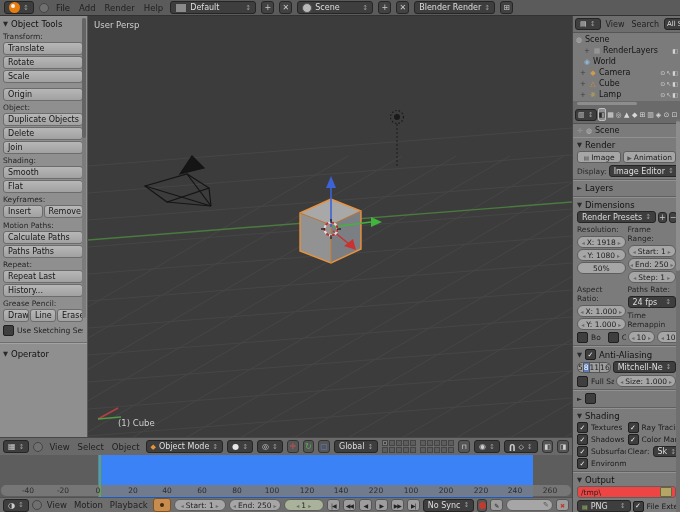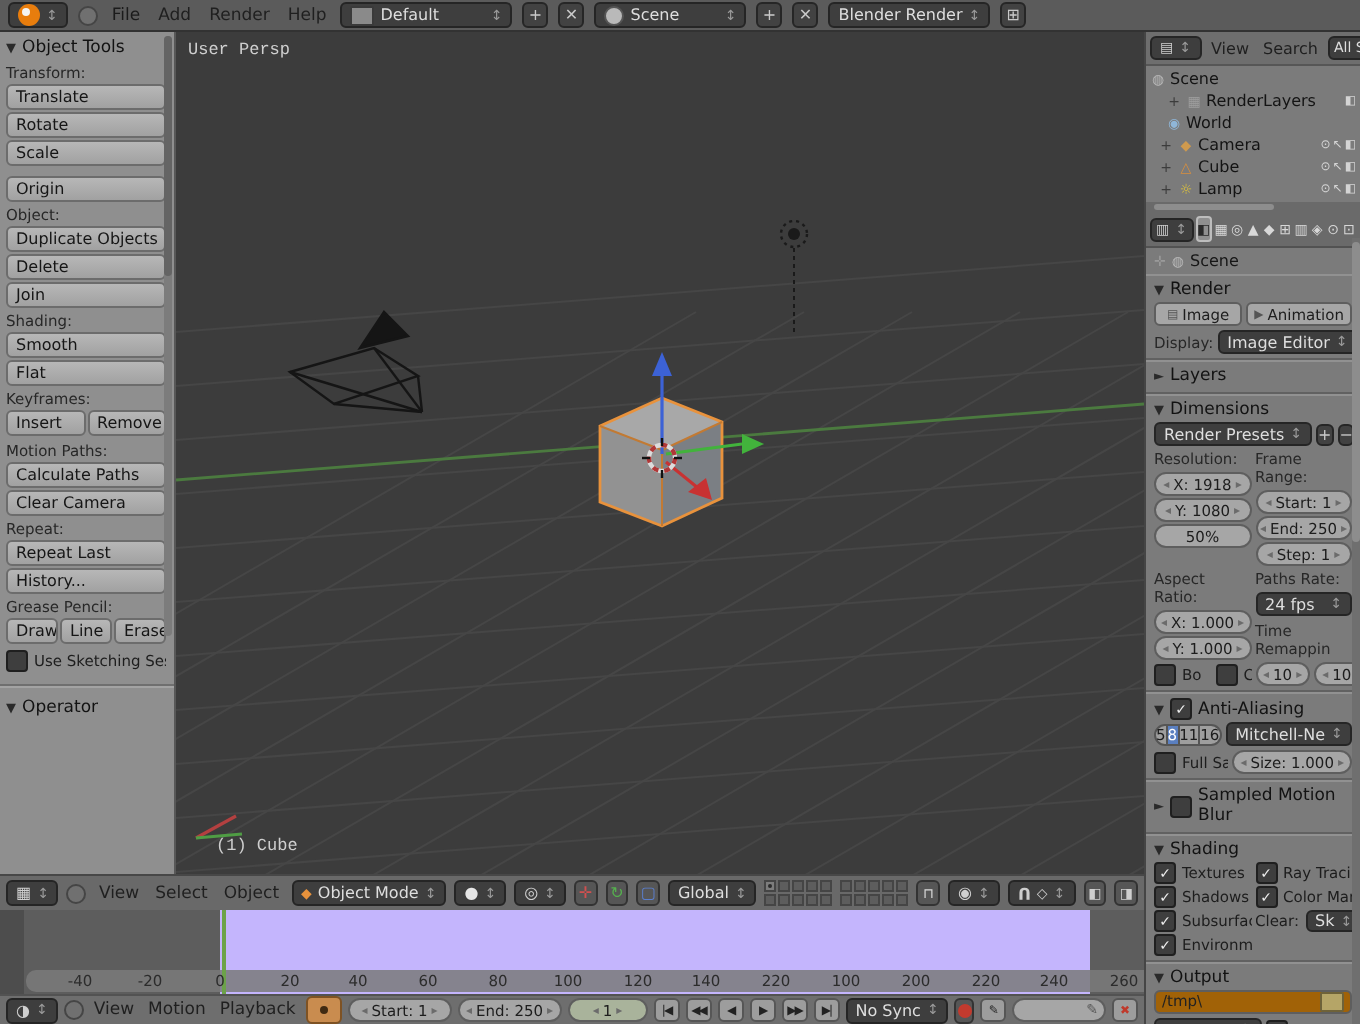--- a/index.html
+++ b/index.html
@@ -39,32 +39,32 @@
   .shelfbtn{display:flex;align-items:center;background:linear-gradient(#b7b7b7,#a1a1a1);
       border:1px solid #6c6c6c;border-radius:3px;height:13px;padding:0 4px;font-size:8px;color:#161616;
       margin-bottom:1px;box-sizing:border-box;white-space:nowrap;overflow:hidden;}
   .btnrow{display:flex;gap:1px;}
   .btnrow .shelfbtn{flex:1;}
   .shelf-scroll{position:absolute;right:1px;top:2px;width:4px;height:300px;background:#7c7c7c;border-radius:2px;}
   .shelf-scroll::after{content:"";position:absolute;left:0;top:0;width:4px;height:120px;background:#646464;border-radius:2px;}
   .opdivider{height:1px;background:#6f6f6f;margin:6px -4px 4px -3px;border-bottom:1px solid #a3a3a3;}
   
   #viewport{left:88px;top:16px;width:484px;height:421px;background:#3c3c3c;overflow:hidden;}
-  .vp-label{position:absolute;color:#cfcfcf;font-size:8.5px;font-family:Liberation Mono, monospace;}
+  .vp-label{position:absolute;color:#cfcfcf;font-size:8.5px;}
   
   #vpheader{left:0;top:437px;width:572px;height:18px;background:#696969;border-top:1px solid #474747;
       display:flex;align-items:center;gap:4px;padding:0 3px;box-sizing:border-box;}
   .layers{display:grid;grid-template-columns:repeat(5,6px);grid-auto-rows:6px;gap:1px;}
   .lcell{background:#5d5d5d;border:1px solid #454545;box-sizing:border-box;}
   .lcell.active{background:#7d7d7d;position:relative;}
   .lcell.active::after{content:"";position:absolute;left:1px;top:1px;width:2px;height:2px;border-radius:50%;background:#2b2b2b;}
   .mani{width:14px;height:13px;border-radius:3px;background:#565656;border:1px solid #333;
       display:inline-flex;align-items:center;justify-content:center;font-size:8px;box-sizing:border-box;}
   
-  #tltrack{left:12px;top:455px;width:572px;height:42px;background:#c4b5fd;overflow:hidden;}
+  #tltrack{left:0;top:455px;width:572px;height:42px;background:#3b82f6;overflow:hidden;}
   .tl-before{position:absolute;left:0;top:0;width:98px;height:42px;background:#5d5d5d;}
   .tl-after{position:absolute;left:533px;top:0;width:39px;height:42px;background:#5d5d5d;}
   .tl-ruler{position:absolute;left:1px;right:1px;bottom:1px;height:11px;background:#7a7a7a;border-radius:5px;opacity:.85;}
   .playhead{position:absolute;left:99px;top:0;width:2px;height:42px;background:#6ca24a;}
   .tick{position:absolute;bottom:2px;transform:translateX(-50%);font-size:7.5px;color:#2c2c2c;}
   #tlheader{left:0;top:497px;width:572px;height:15px;background:#6e6e6e;border-top:1px solid #525252;
       display:flex;align-items:center;gap:3px;padding:0 3px;box-sizing:border-box;}
   .autokey{width:16px;height:12px;background:#c98c4f;border:1px solid #7e5223;border-radius:3px;
       display:inline-flex;align-items:center;justify-content:center;flex:none;}
   .autokey::after{content:"";width:4px;height:4px;border-radius:50%;background:#402a12;}
@@ -87,21 +87,21 @@
   .cols{display:flex;gap:2px;}
   .col{flex:1;min-width:0;display:flex;flex-direction:column;gap:1px;}
   .pill.grow{width:100%;}
   .samp{display:flex;}
   .samp span{flex:1;height:11px;background:#9e9e9e;border:1px solid #555;border-left:none;
       display:inline-flex;align-items:center;justify-content:center;font-size:7.5px;color:#1d1d1d;box-sizing:border-box;}
   .samp span:first-child{border-left:1px solid #555;border-radius:6px 0 0 6px;}
   .samp span:last-child{border-radius:0 6px 6px 0;}
   .samp span.sel{background:#5a7fc0;color:#fff;}
   .cbrow{display:flex;align-items:center;gap:3px;height:11px;font-size:7.5px;color:#1d1d1d;white-space:nowrap;overflow:hidden;}
-  .pathfield{background:#a16207;border:1px solid #5e5e5e;border-radius:3px;height:12px;display:flex;
+  .pathfield{background:#ef4444;border:1px solid #5e5e5e;border-radius:3px;height:12px;display:flex;align-items:center;
       padding:0 3px;font-size:7.5px;color:#222;gap:2px;box-sizing:border-box;}
   .folder{margin-left:auto;width:10px;height:8px;background:#b5a567;border:1px solid #6e6239;border-radius:1px;flex:none;}
   .props-scroll{position:absolute;right:0;top:103px;width:4px;height:393px;background:#6f6f6f;}
   .props-scroll::after{content:"";position:absolute;left:0;top:2px;width:4px;height:150px;background:#8d8d8d;border-radius:2px;}
 </style>
 </head>
 <body>
 
 <div id="topbar" class="abs">
   <span class="dd">
@@ -152,21 +152,21 @@
   <div class="lbl">Shading:</div>
   <div class="shelfbtn">Smooth</div>
   <div class="shelfbtn">Flat</div>
   <div class="lbl">Keyframes:</div>
   <div class="btnrow">
     <div class="shelfbtn">Insert</div>
     <div class="shelfbtn">Remove</div>
   </div>
   <div class="lbl">Motion Paths:</div>
   <div class="shelfbtn">Calculate Paths</div>
-  <div class="shelfbtn">Clear Camera</div>
+  <div class="shelfbtn">Paths Paths</div>
   <div class="lbl">Repeat:</div>
   <div class="shelfbtn">Repeat Last</div>
   <div class="shelfbtn">History...</div>
   <div class="lbl">Grease Pencil:</div>
   <div class="btnrow">
     <div class="shelfbtn">Draw</div>
     <div class="shelfbtn">Line</div>
     <div class="shelfbtn">Erase</div>
   </div>
   <div class="cbrow" style="margin-top:2px">
@@ -257,21 +257,21 @@
       <line x1="233" y1="213" x2="237" y2="213" stroke="#111" stroke-width="1.2"></line>
       <line x1="249" y1="213" x2="253" y2="213" stroke="#111" stroke-width="1.2"></line>
     </g>
 
     <g stroke-width="1.6">
       <line x1="10" y1="403" x2="30" y2="392" stroke="#b34040"></line>
       <line x1="10" y1="403" x2="33" y2="401" stroke="#4f9d44"></line>
     </g>
   </svg>
   <span class="vp-label" style="left:6px;top:4px">User Persp</span>
-  <span class="vp-label" style="left:20px;top:402px">(1) Cube</span>
+  <span class="vp-label" style="left:30px;top:402px">(1) Cube</span>
 </div>
 
 <div id="vpheader" class="abs">
   <span class="dd">
     <span style="color:#cfcfcf;font-size:8px">▦</span>
     <span class="updn">↕</span>
   </span>
   <span class="mini-round"></span>
   <span class="hmenu">View</span>
   <span class="hmenu">Select</span>
@@ -650,21 +650,20 @@
           <span>Size: 1.000</span>
           <span class="arw">▸</span>
       </span>
     </div>
   </div>
 
   <div class="panel">
     <div class="ph">
       <span class="tri">►</span>
       <span class="cb"></span>
-      <span>Sampled Motion Blur</span>
     </div>
   </div>
 
   <div class="panel">
     <div class="ph">
       <span class="tri">▼</span>
       <span>Shading</span>
     </div>
     <div class="cols">
       <div class="col">

